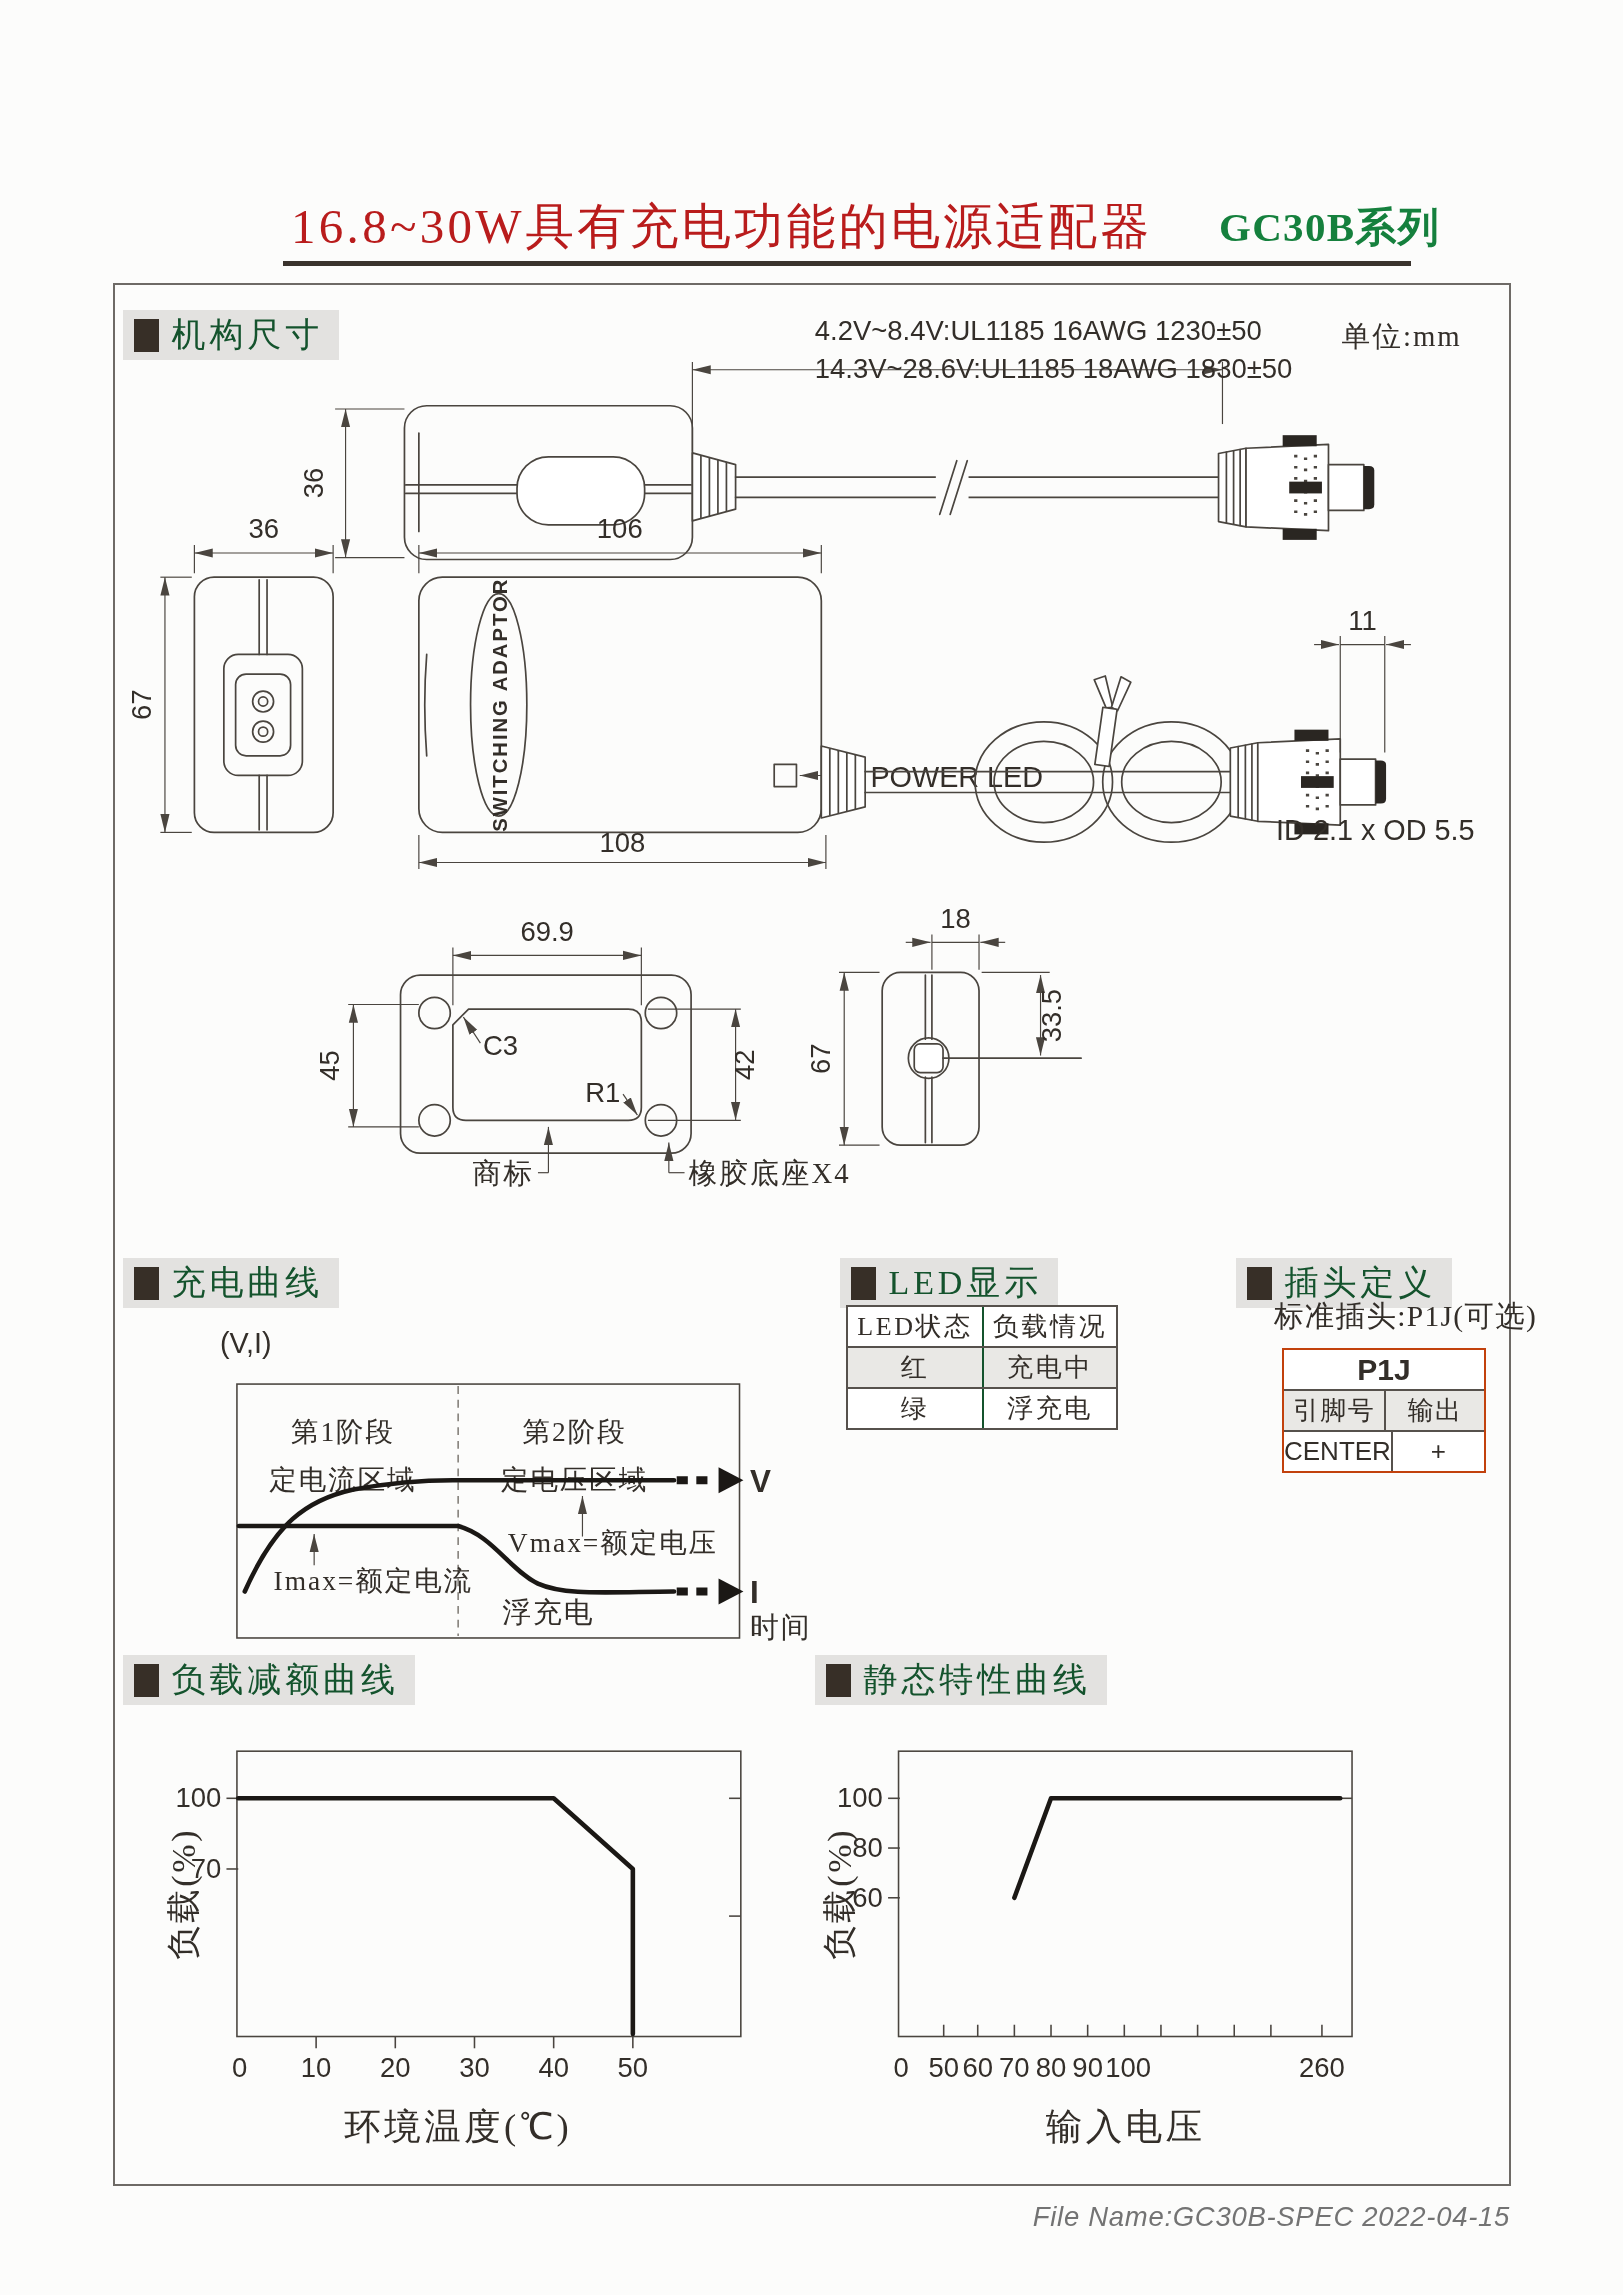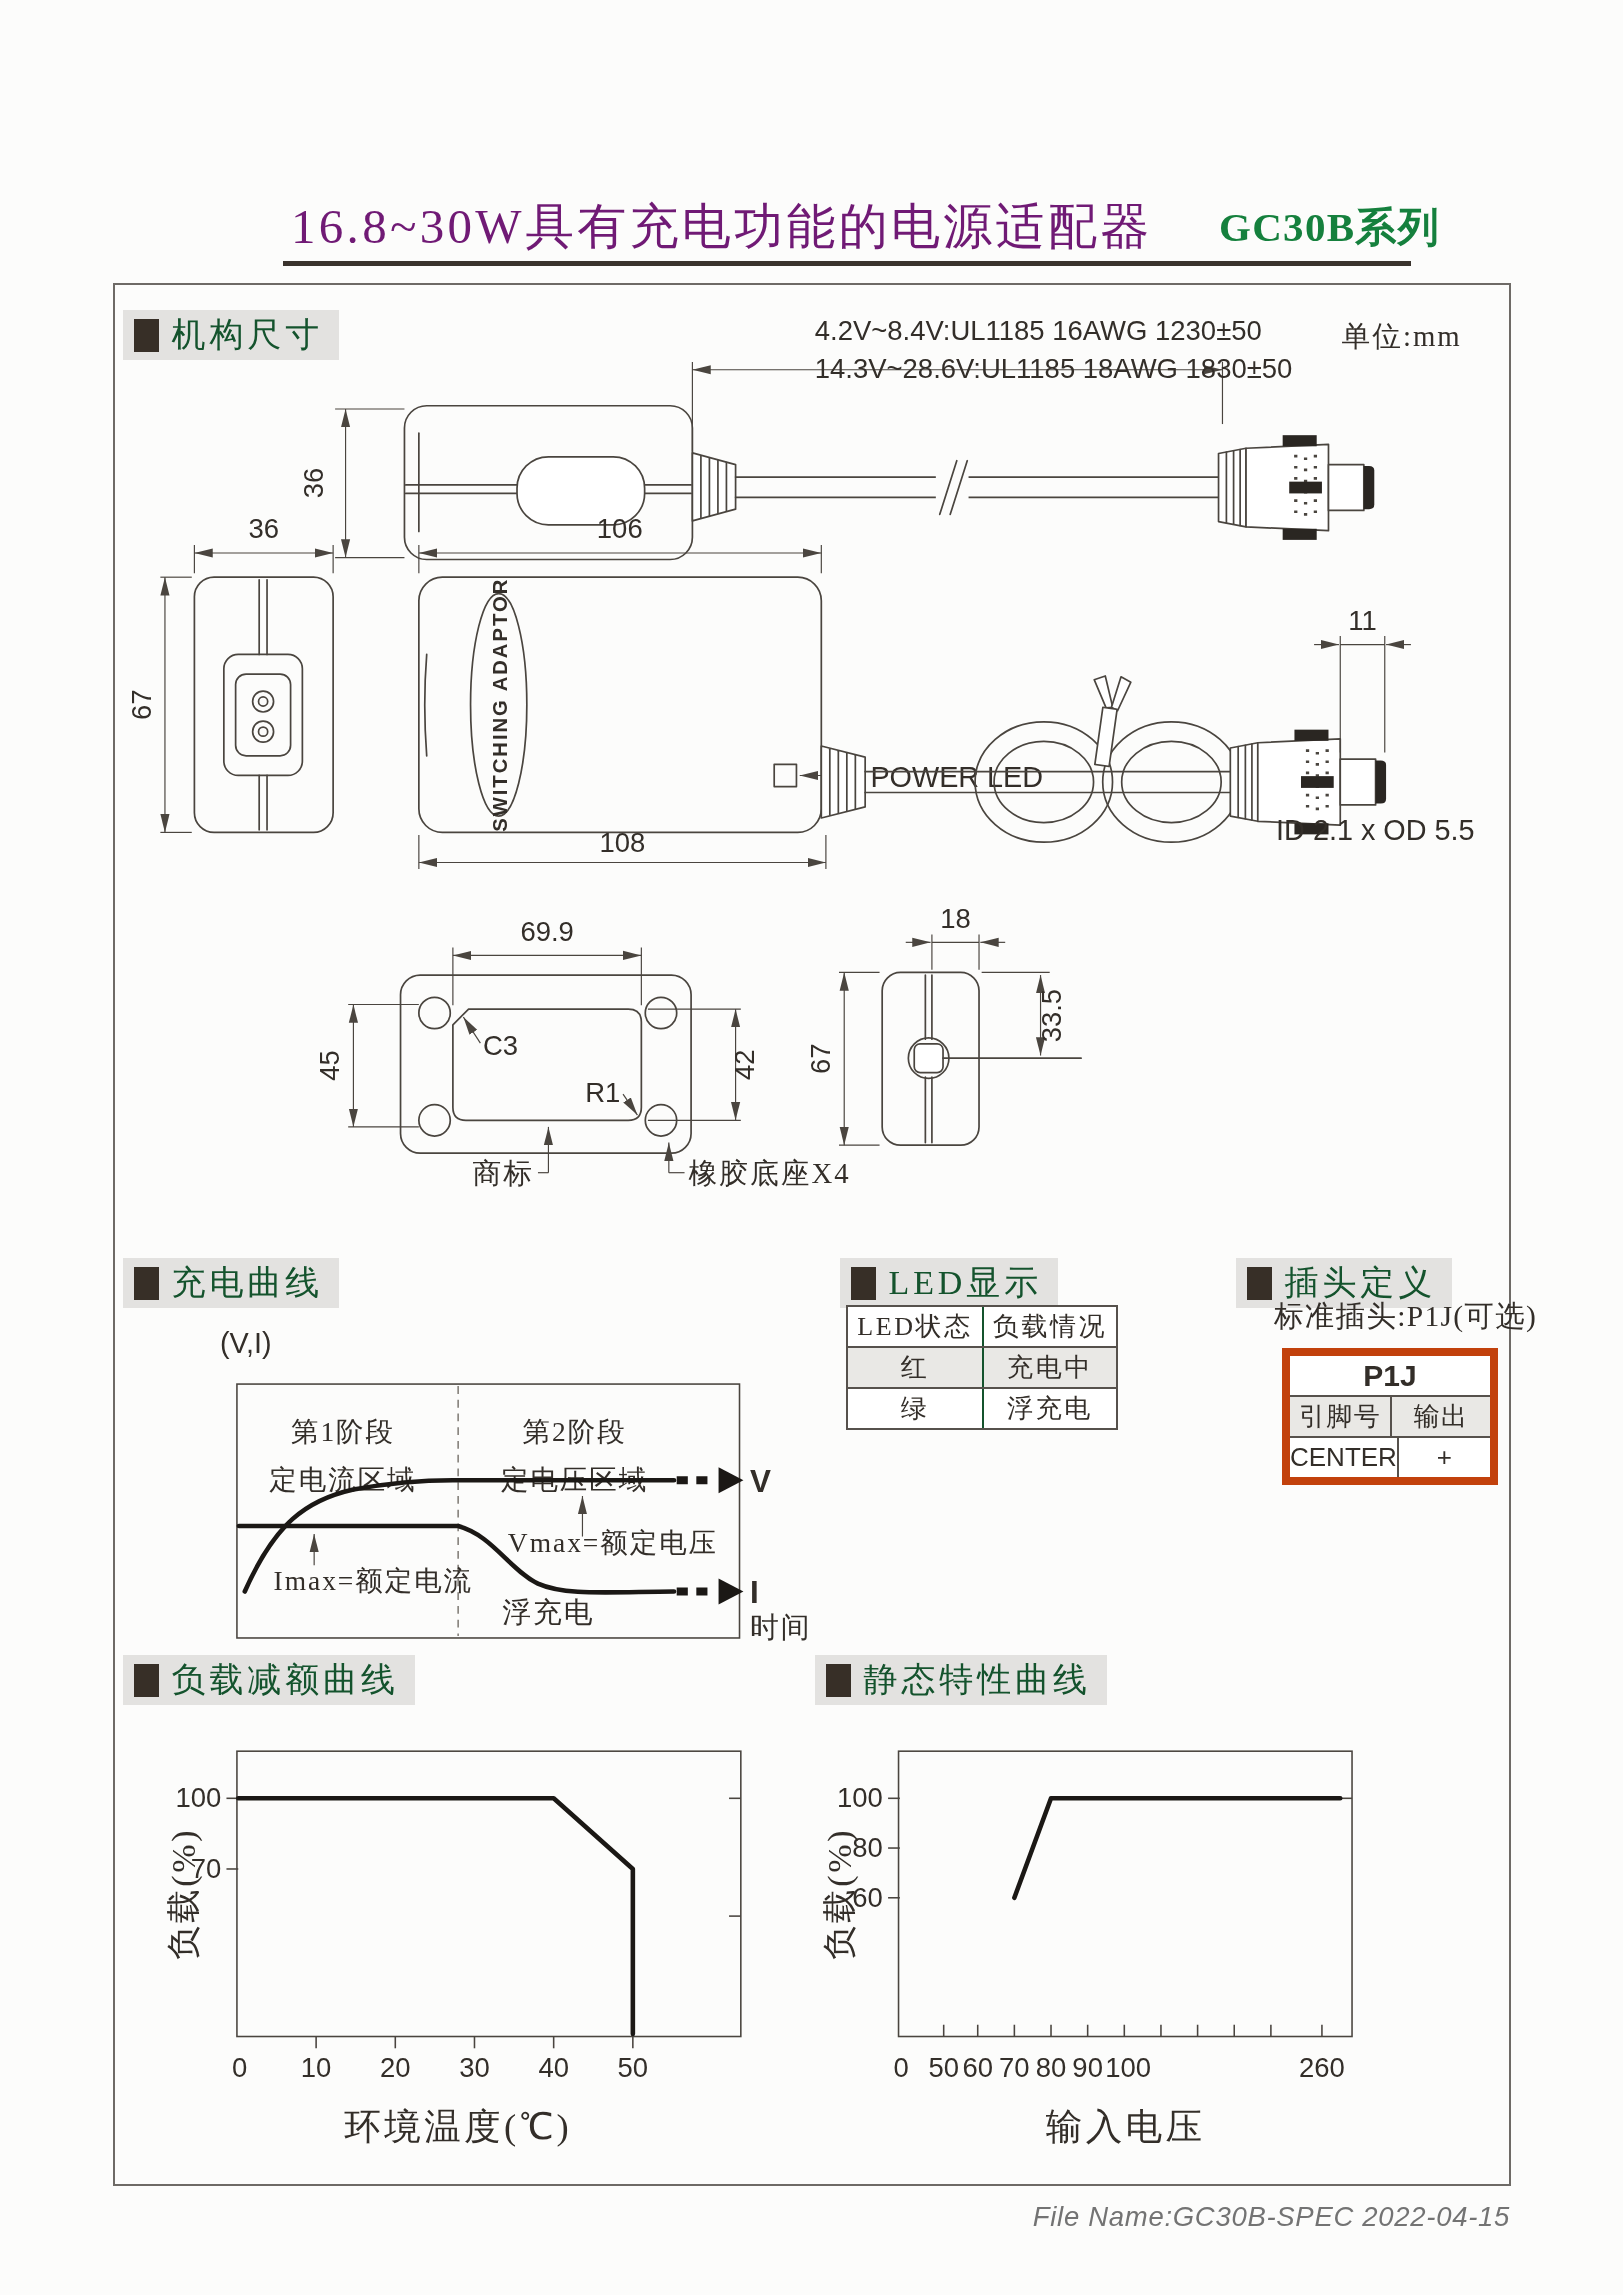--- a/index.html
+++ b/index.html
@@ -9,40 +9,40 @@
 
   
   #logo{left:115px;top:147px;width:154px;height:105px;background:#c53a20}
   #logo .mw{position:absolute;top:-2.6px;left:0;right:0;text-align:center;
             font-family:"Liberation Sans",sans-serif;font-weight:bold;font-style:italic;
             font-size:76px;line-height:76px;color:#fff;letter-spacing:-6.5px}
   #logo .band{position:absolute;left:8.5px;right:3.3px;bottom:4.6px;height:27.5px;background:#fff;
               display:flex;align-items:center;justify-content:center;
               font-family:"Liberation Sans",sans-serif;font-weight:bold;font-size:21.6px;
               color:#c53a20;letter-spacing:0.7px}
-  #title{left:291px;top:194px;font-size:49px;letter-spacing:3.3px;color:#701a75;white-space:nowrap}
+  #title{left:291px;top:194px;font-size:49px;letter-spacing:3.3px;color:#b91c1c;white-space:nowrap}
   #series{left:1219px;top:200px;font-size:41px;font-weight:bold;letter-spacing:1.3px;color:#15803d;white-space:nowrap}
   #rule{left:283px;top:261px;width:1128px;height:4.6px;background:#3a332d}
   #frame{left:113px;top:283px;width:1394px;height:1899px;border:2px solid #6e6a66}
 
   
   .sec{position:absolute;display:inline-flex;align-items:center;gap:13px;background:#e3e2e0;
        padding:0 15.7px 0 10.5px;height:50px;font-size:34px;color:#14532d;letter-spacing:3.9px;white-space:nowrap}
   .sec .sq{width:25px;height:33px;background:#372f27;flex:none}
 
   
   .ledtab{left:846px;top:1305px;width:268px;border:2px solid #56514c;background:#fff}
   .ledtab .row{display:grid;grid-template-columns:1fr 1fr}
   .ledtab .row + .row{border-top:2.6px solid #56514c}
   .ledtab .c{height:39px;display:flex;align-items:center;justify-content:center;
              font-size:26px;letter-spacing:2.6px}
   .ledtab .c + .c{border-left:2px solid #14532d}
   .gray{background:#e9e8e5}
 
-  .p1j{left:1282px;top:1348px;width:200px;border:8px solid #c2410c;background:#fff}
+  .p1j{left:1282px;top:1348px;width:200px;border:2px solid #c2410c;background:#fff}
   .p1j .t{height:39px;display:flex;align-items:center;justify-content:center;
           font-family:"Liberation Sans",sans-serif;font-weight:bold;font-size:30px}
   .p1j .row{display:grid;grid-template-columns:1fr 1fr;border-top:2px solid #56514c}
   .p1j .c{height:39px;display:flex;align-items:center;justify-content:center;font-size:26px;letter-spacing:1.3px}
   .p1j .c + .c{border-left:2px solid #56514c}
   .p1j .c.lat{font-family:"Liberation Sans",sans-serif;letter-spacing:0}
 
   #stdplug{left:1274px;top:1297px;font-size:29.5px;letter-spacing:1.3px;white-space:nowrap}
 
   #footer{left:916px;top:2201px;width:594px;text-align:right;

